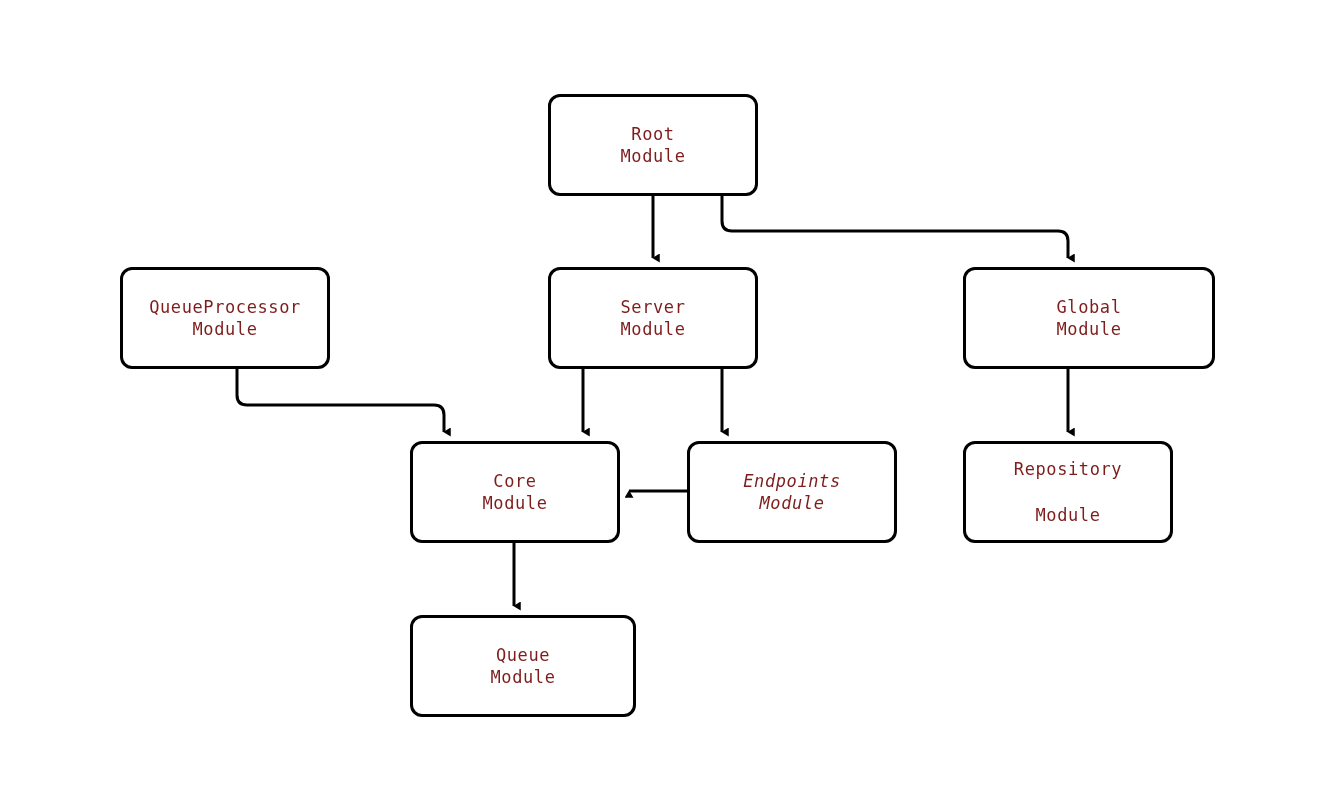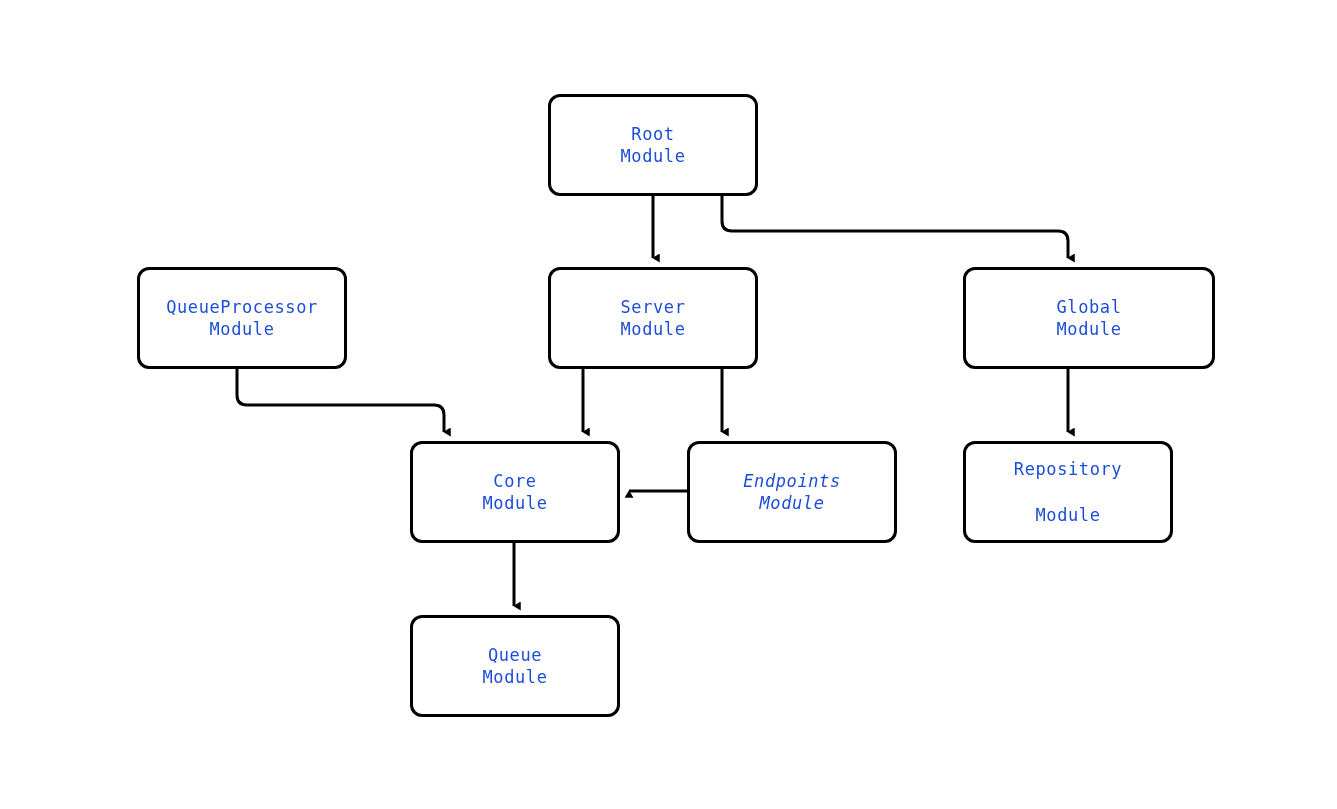--- a/index.html
+++ b/index.html
@@ -35,21 +35,21 @@
     display: flex;
     flex-direction: column;
     align-items: center;
     justify-content: center;
     z-index: 2;
   }
   .node-line {
     font-family: "DejaVu Sans Mono", "Liberation Mono", monospace;
     font-size: 17px;
     line-height: 22px;
-    color: #1d4ed8;
+    color: #7f1d1d;
     white-space: pre;
     letter-spacing: 0.6px;
     text-align: center;
   }
 </style>
 </head>
 <body>
 
 <div id="diagram-canvas">
 
@@ -69,21 +69,21 @@
         <path d="M 1068 369 L 1068 432" fill="none" stroke="#000000" stroke-width="3" stroke-linecap="butt" stroke-linejoin="round" marker-end="url(#arrow-down)"></path>
         <path d="M 514 543 L 514 606" fill="none" stroke="#000000" stroke-width="3" stroke-linecap="butt" stroke-linejoin="round" marker-end="url(#arrow-down)"></path>
       </g>
   </svg>
 
   <div id="nodes-group">
       <div class="node" style="left: 548px; top: 94px; width: 210px; height: 102px;">
         <div class="node-line">Root</div>
         <div class="node-line">Module</div>
       </div>
-      <div class="node" style="left: 137px; top: 267px; width: 210px; height: 102px;">
+      <div class="node" style="left: 120px; top: 267px; width: 210px; height: 102px;">
         <div class="node-line">QueueProcessor</div>
         <div class="node-line">Module</div>
       </div>
       <div class="node" style="left: 548px; top: 267px; width: 210px; height: 102px;">
         <div class="node-line">Server</div>
         <div class="node-line">Module</div>
       </div>
       <div class="node" style="left: 963px; top: 267px; width: 252px; height: 102px;">
         <div class="node-line">Global</div>
         <div class="node-line">Module</div>
@@ -93,19 +93,19 @@
         <div class="node-line">Module</div>
       </div>
       <div class="node" style="left: 687px; top: 441px; width: 210px; height: 102px; font-style: italic;">
         <div class="node-line">Endpoints</div>
         <div class="node-line">Module</div>
       </div>
       <div class="node" style="left: 963px; top: 441px; width: 210px; height: 102px; gap: 24px;">
         <div class="node-line">Repository</div>
         <div class="node-line">Module</div>
       </div>
-      <div class="node" style="left: 410px; top: 615px; width: 210px; height: 102px;">
+      <div class="node" style="left: 410px; top: 615px; width: 226px; height: 102px;">
         <div class="node-line">Queue</div>
         <div class="node-line">Module</div>
       </div>
     </div>
 
 </div>
 
 </body></html>

